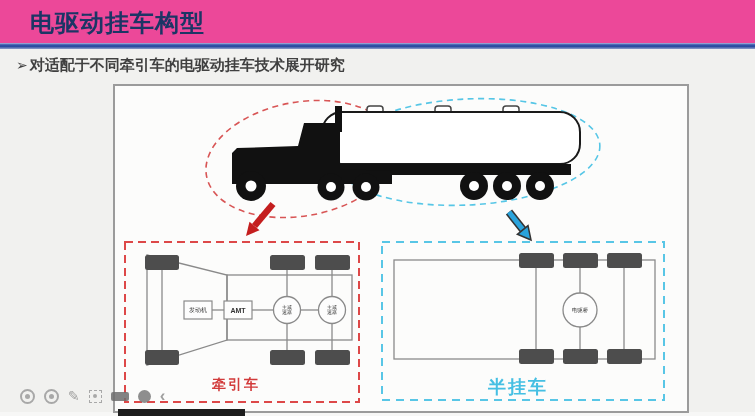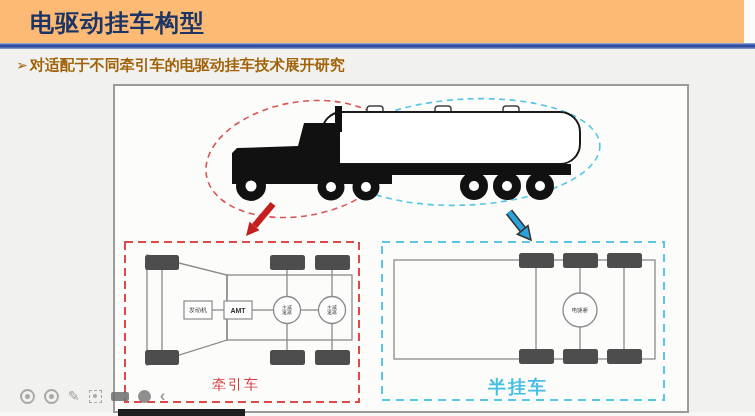--- a/index.html
+++ b/index.html
@@ -1,36 +1,36 @@
 <!DOCTYPE html>
 <html><head>
 <meta charset="utf-8">
 <style>
   html,body{margin:0;padding:0;}
   body{font-family:"Liberation Sans","DejaVu Sans",sans-serif;}
   .screen{position:relative;width:755px;height:416px;background:#fafafa;overflow:hidden;}
   .content-bg{position:absolute;left:0;top:48px;width:755px;height:364px;background:#f1f1ef;}
   .bottom-strip{position:absolute;left:0;top:412px;width:755px;height:4px;background:#f7f7f6;}
-  .title-bar{position:absolute;left:0;top:0;width:696px;height:43px;background:#fdba74;padding-left:48px;}
+  .title-bar{position:absolute;left:0;top:0;width:755px;height:43px;background:#ec4899;}
   .page-title{position:absolute;left:30px;top:7px;font-size:24px;font-weight:bold;color:#1c3565;letter-spacing:1px;}
   .rule{position:absolute;left:0;top:43px;width:755px;height:6px;
         background:linear-gradient(to bottom,#aebbdd 0%,#3b5bae 30%,#24459c 55%,#8fa0cc 100%);}
-  .bullet-line{position:absolute;left:16px;top:56px;font-size:15px;font-weight:bold;color:#a16207;white-space:nowrap;}
+  .bullet-line{position:absolute;left:16px;top:56px;font-size:15px;font-weight:bold;color:#404040;white-space:nowrap;}
   .bullet-line .marker{margin-right:2px;font-size:14px;}
   .panel{position:absolute;left:113px;top:84px;width:572px;height:325px;background:#fcfcfb;
          border:2px solid #9b9b9b;box-sizing:content-box;}
   .panel svg{position:absolute;left:0;top:0;}
   .ov{position:absolute;display:flex;align-items:center;justify-content:center;text-align:center;color:#333;}
   .lbl-engine{left:69px;top:215px;width:28px;height:18px;font-size:6px;}
   .lbl-amt{left:109px;top:215px;width:28px;height:18px;font-size:7px;font-weight:bold;}
   .lbl-axle1{left:158px;top:210px;width:28px;height:28px;}
   .lbl-axle2{left:203px;top:210px;width:28px;height:28px;}
   .lbl-axle1 span,.lbl-axle2 span{display:block;width:12px;font-size:5px;line-height:5.5px;word-break:break-all;text-align:center;}
   .lbl-edrive{left:448px;top:216px;width:34px;height:16px;font-size:5.5px;}
-  .lbl-tractor{left:71px;top:290px;width:100px;height:18px;font-size:14px;font-weight:normal;color:#d23b3b;letter-spacing:2px;}
+  .lbl-tractor{left:71px;top:290px;width:100px;height:18px;font-size:14px;font-weight:bold;color:#d23b3b;letter-spacing:2px;}
   .lbl-trailer{left:353px;top:292px;width:100px;height:18px;font-size:18px;font-weight:bold;color:#45bfe3;letter-spacing:2px;}
   .toolbar{position:absolute;left:20px;top:384px;width:170px;height:24px;z-index:5;display:flex;align-items:center;gap:9px;opacity:.85;}
   .tool{display:flex;align-items:center;justify-content:center;cursor:pointer;}
   .ring{width:11px;height:11px;border:2px solid #9c9c9c;border-radius:50%;position:relative;}
   .ring::after{content:"";position:absolute;left:50%;top:50%;width:5px;height:5px;margin:-2.5px 0 0 -2.5px;background:#9c9c9c;border-radius:50%;}
   .pen-glyph{font-size:14px;color:#919191;line-height:14px;}
   .target{width:11px;height:11px;border:1.5px dashed #9c9c9c;position:relative;}
   .target::after{content:"";position:absolute;left:50%;top:50%;width:4px;height:4px;margin:-2px 0 0 -2px;background:#9c9c9c;border-radius:50%;}
   .bar-tool{width:18px;height:9px;background:#6f6f6f;border-radius:2px;}
   .dot-tool{width:13px;height:13px;background:#7b7b7b;border-radius:50%;}

